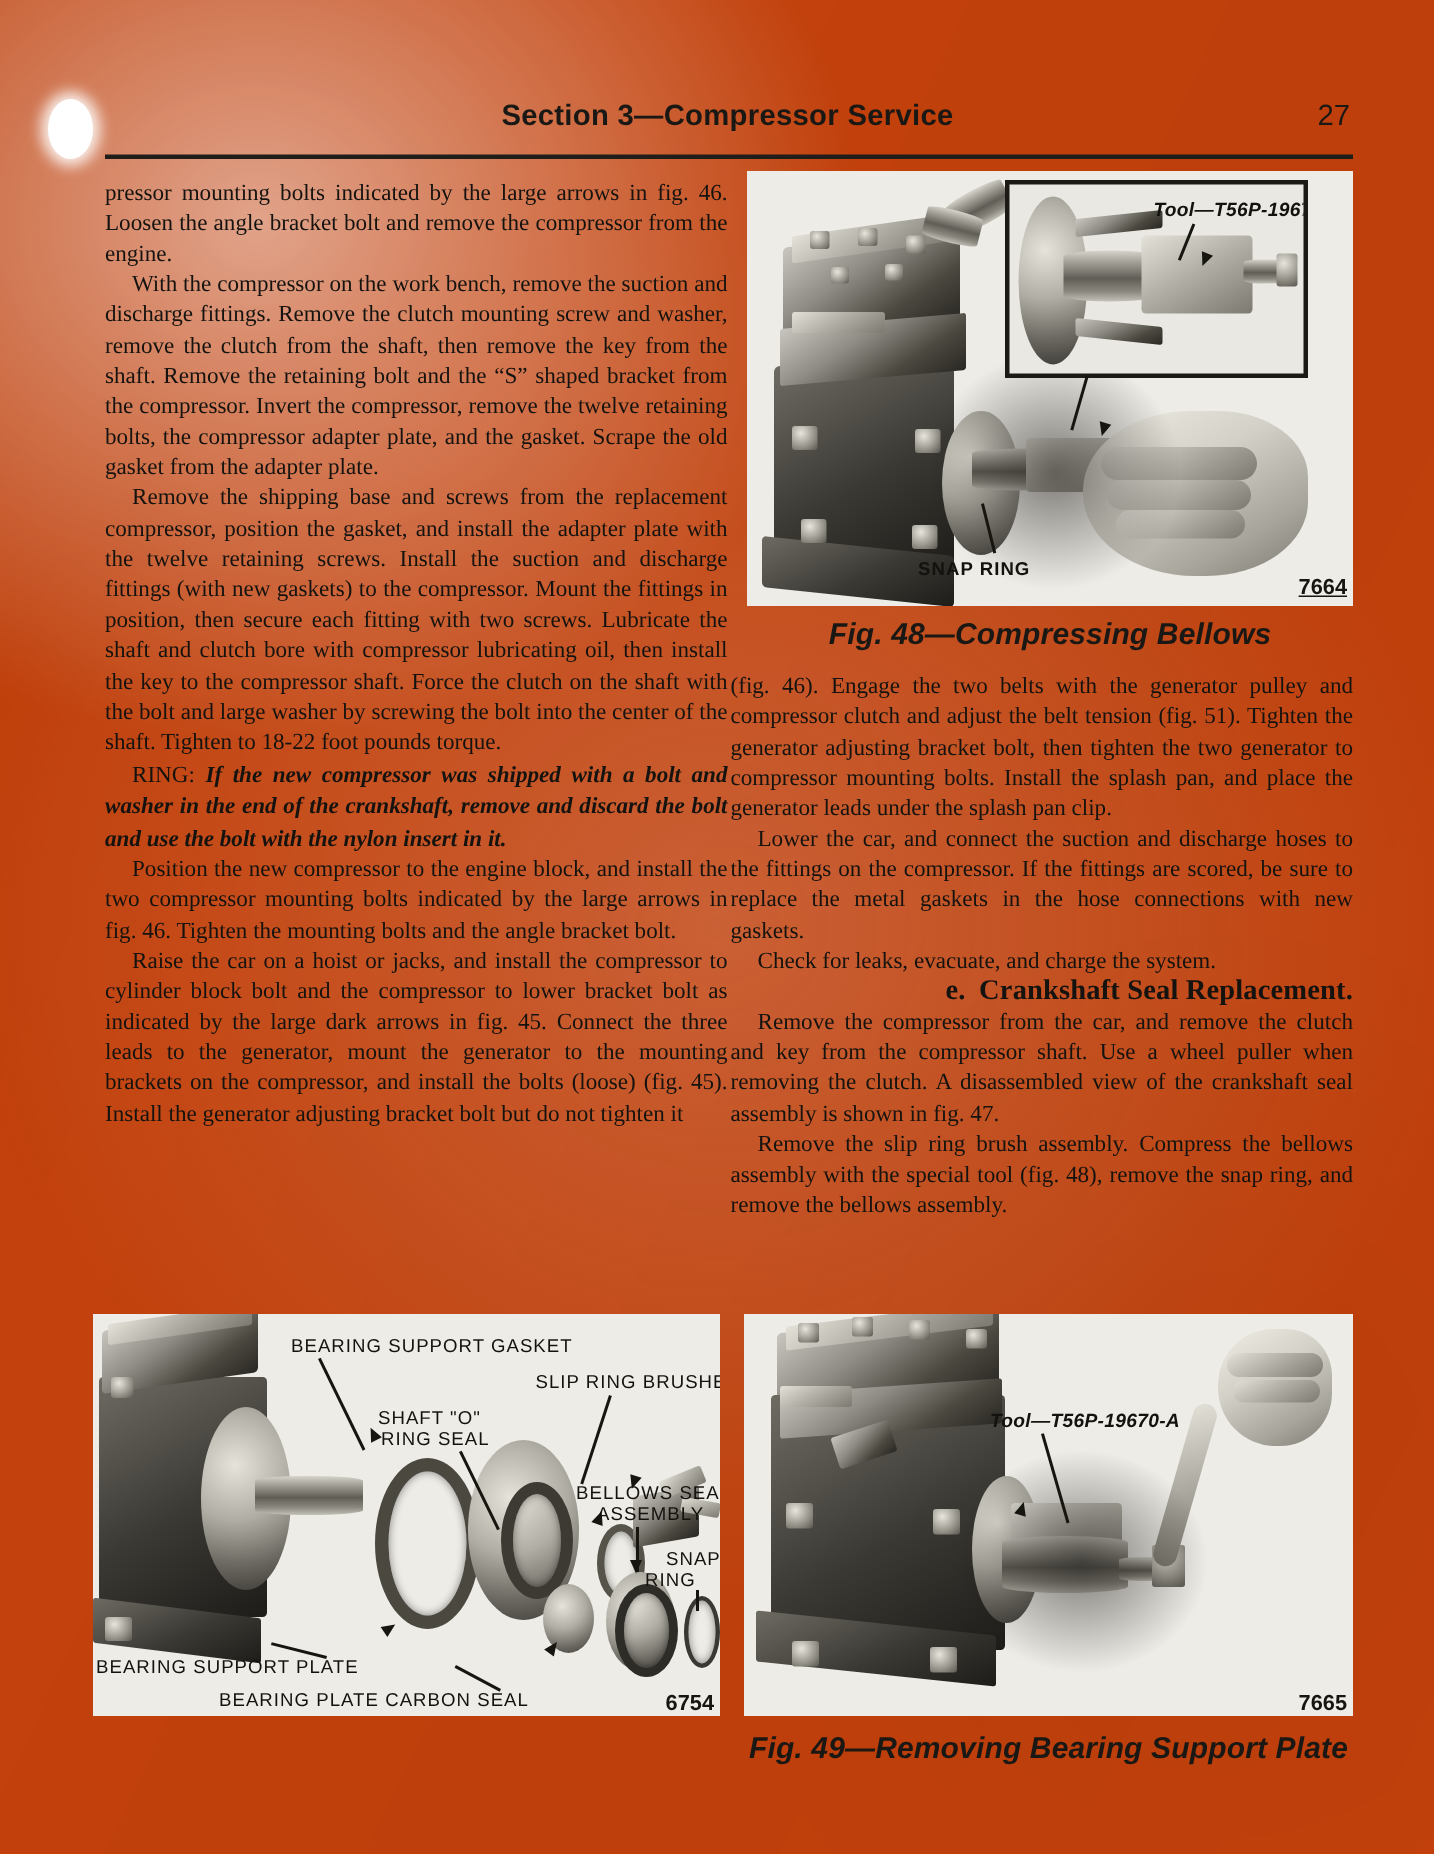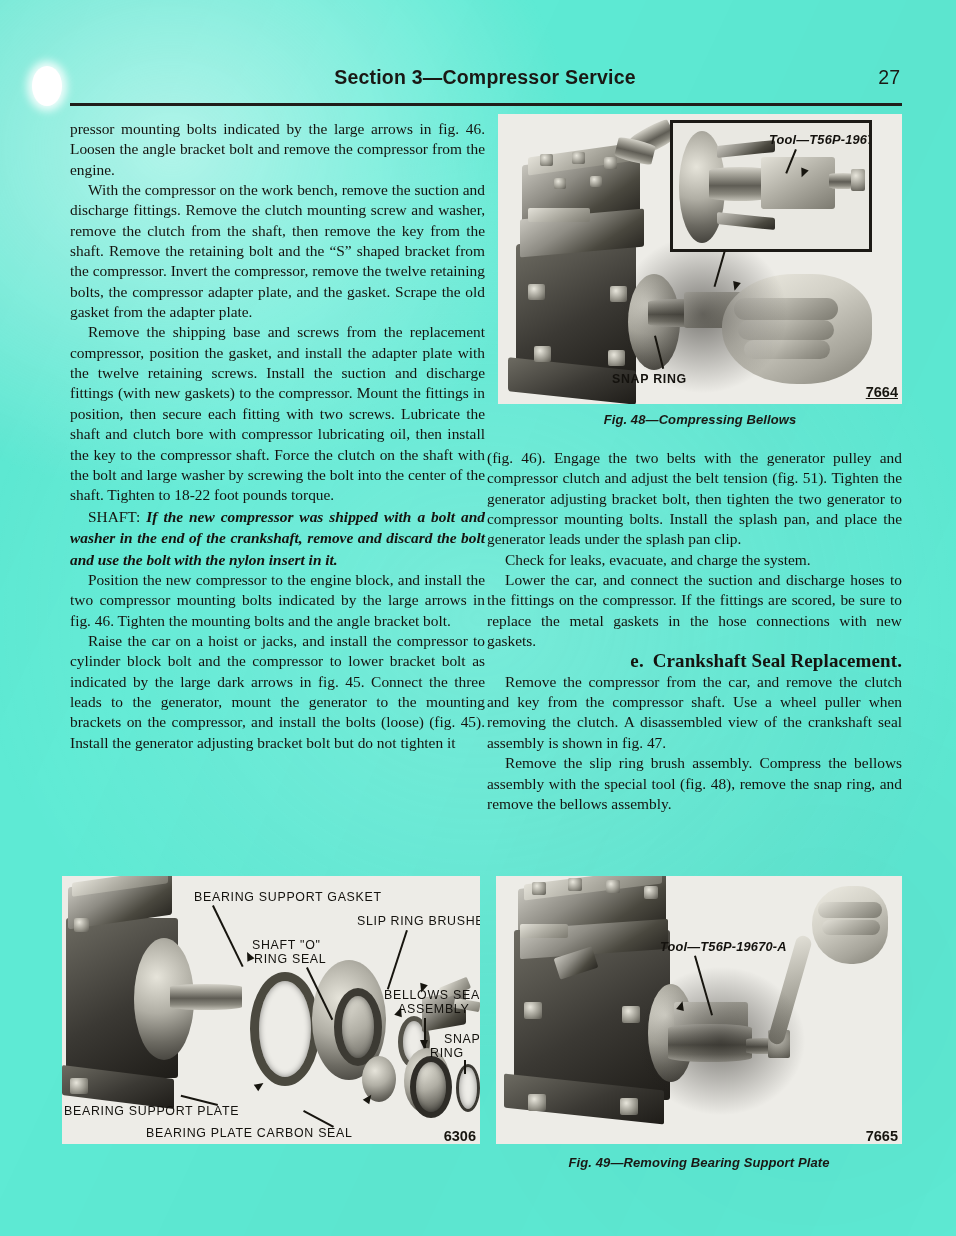--- a/index.html
+++ b/index.html
@@ -5,21 +5,21 @@
   html, body {
     margin: 0;
     padding: 0;
     background: #6e6e6e;
   }
   .page {
     position: relative;
     width: 956px;
     height: 1236px;
     margin: 0 auto;
-    background: #5eead4;
+    background: #c2410c;
     overflow: hidden;
     font-family: "Liberation Serif", "DejaVu Serif", serif;
     color: #15130f;
   }
   
   .paper-grain {
     position: absolute;
     inset: 0;
     pointer-events: none;
     background:
@@ -120,21 +120,21 @@
     letter-spacing: .1px;
   }
   .subhead .sub-letter { margin-right: 9px; }
 
   
   .caption {
     position: absolute;
     font-family: "Liberation Sans", "DejaVu Sans", sans-serif;
     font-weight: bold;
     font-style: italic;
-    font-size: 13px;
+    font-size: 20px;
     color: #1a1814;
     text-align: center;
     letter-spacing: .1px;
   }
 
   
   .figure {
     position: absolute;
     overflow: hidden;
   }
@@ -233,29 +233,29 @@
   <div class="header">
     <div class="header-title">Section 3—Compressor Service</div>
     <div class="header-pageno">27</div>
   </div>
   <div class="header-rule"></div>
 
   <div class="col col-left">
     <p class="noindent">pressor mounting bolts indicated by the large arrows in fig. 46. Loosen the angle bracket bolt and remove the compressor from the engine.</p>
     <p>With the compressor on the work bench, remove the suction and discharge fittings. Remove the clutch mounting screw and washer, remove the clutch from the shaft, then remove the key from the shaft. Remove the retaining bolt and the “S” shaped bracket from the compressor. Invert the compressor, remove the twelve retaining bolts, the compressor adapter plate, and the gasket. Scrape the old gasket from the adapter plate.</p>
     <p>Remove the shipping base and screws from the replacement compressor, position the gasket, and install the adapter plate with the twelve retaining screws. Install the suction and discharge fittings (with new gaskets) to the compressor. Mount the fittings in position, then secure each fitting with two screws. Lubricate the shaft and clutch bore with compressor lubricating oil, then install the key to the compressor shaft. Force the clutch on the shaft with the bolt and large washer by screwing the bolt into the center of the shaft. Tighten to 18-22 foot pounds torque.</p>
-    <p class="note"><span class="note-label">SHAFT: </span><span>If the new compressor was shipped with a bolt and washer in the end of the crankshaft, remove and discard the bolt and use the bolt with the nylon insert in it.</span></p>
+    <p class="note"><span class="note-label">RING: </span><span>If the new compressor was shipped with a bolt and washer in the end of the crankshaft, remove and discard the bolt and use the bolt with the nylon insert in it.</span></p>
     <p>Position the new compressor to the engine block, and install the two compressor mounting bolts indicated by the large arrows in fig. 46. Tighten the mounting bolts and the angle bracket bolt.</p>
     <p>Raise the car on a hoist or jacks, and install the compressor to cylinder block bolt and the compressor to lower bracket bolt as indicated by the large dark arrows in fig. 45. Connect the three leads to the generator, mount the generator to the mounting brackets on the compressor, and install the bolts (loose) (fig. 45). Install the generator adjusting bracket bolt but do not tighten it</p>
   </div>
 
   <div class="col col-right">
     <p class="noindent">(fig. 46). Engage the two belts with the generator pulley and compressor clutch and adjust the belt tension (fig. 51). Tighten the generator adjusting bracket bolt, then tighten the two generator to compressor mounting bolts. Install the splash pan, and place the generator leads under the splash pan clip.</p>
+    <p>Lower the car, and connect the suction and discharge hoses to the fittings on the compressor. If the fittings are scored, be sure to replace the metal gaskets in the hose connections with new gaskets.</p>
     <p>Check for leaks, evacuate, and charge the system.</p>
-    <p>Lower the car, and connect the suction and discharge hoses to the fittings on the compressor. If the fittings are scored, be sure to replace the metal gaskets in the hose connections with new gaskets.</p>
     <p class="subhead"><span class="sub-letter">e.</span><span>Crankshaft Seal Replacement.</span></p>
     <p>Remove the compressor from the car, and remove the clutch and key from the compressor shaft. Use a wheel puller when removing the clutch. A disassembled view of the crankshaft seal assembly is shown in fig. 47.</p>
     <p>Remove the slip ring brush assembly. Compress the bellows assembly with the special tool (fig. 48), remove the snap ring, and remove the bellows assembly.</p>
   </div>
 
   <div class="figure" style="left:498px; top:114px; width:404px; height:290px;">
     <div class="fig-photo">
 
       <div class="blk dark" style="left:18px; top:130px; width:120px; height:135px; border-radius:4px 4px 6px 6px;"></div>
       <div class="blk" style="left:24px; top:44px; width:118px; height:62px; transform:skewY(-7deg); border-radius:3px;"></div>
@@ -362,21 +362,21 @@
       <div class="leader" style="left:402px; top:184px; width:2px; height:14px;"></div>
 
       <div class="callout" style="left:2px; top:228px;">BEARING SUPPORT PLATE</div>
       <div class="leader" style="left:156px; top:228px; width:2px; height:38px; transform:rotate(104deg);"></div>
       <div class="arrowhead" style="left:190px; top:212px; transform:rotate(236deg);"></div>
 
       <div class="callout" style="left:84px; top:250px;">BEARING PLATE CARBON SEAL</div>
       <div class="leader" style="left:272px; top:250px; width:2px; height:34px; transform:rotate(118deg);"></div>
       <div class="arrowhead" style="left:300px; top:226px; transform:rotate(216deg);"></div>
     </div>
-    <div class="fig-num" style="right:4px; bottom:0px;">6306</div>
+    <div class="fig-num" style="right:4px; bottom:0px;">6754</div>
   </div>
 
   <div class="figure" style="left:496px; top:876px; width:406px; height:268px;">
     <div class="fig-photo">
       <div class="blk" style="left:22px; top:4px; width:148px; height:54px; transform:skewY(-7deg); border-radius:3px;"></div>
       <div class="blk lite" style="left:28px; top:0px; width:138px; height:16px; transform:skewY(-7deg);"></div>
       <div class="blk dark" style="left:18px; top:54px; width:156px; height:170px; border-radius:3px;"></div>
       <div class="blk" style="left:24px; top:48px; width:148px; height:30px; transform:skewY(-4deg);"></div>
       <div class="blk lite" style="left:24px; top:48px; width:48px; height:14px;"></div>
       <div class="blk dark" style="left:8px; top:206px; width:160px; height:34px; transform:skewY(6deg);"></div>

